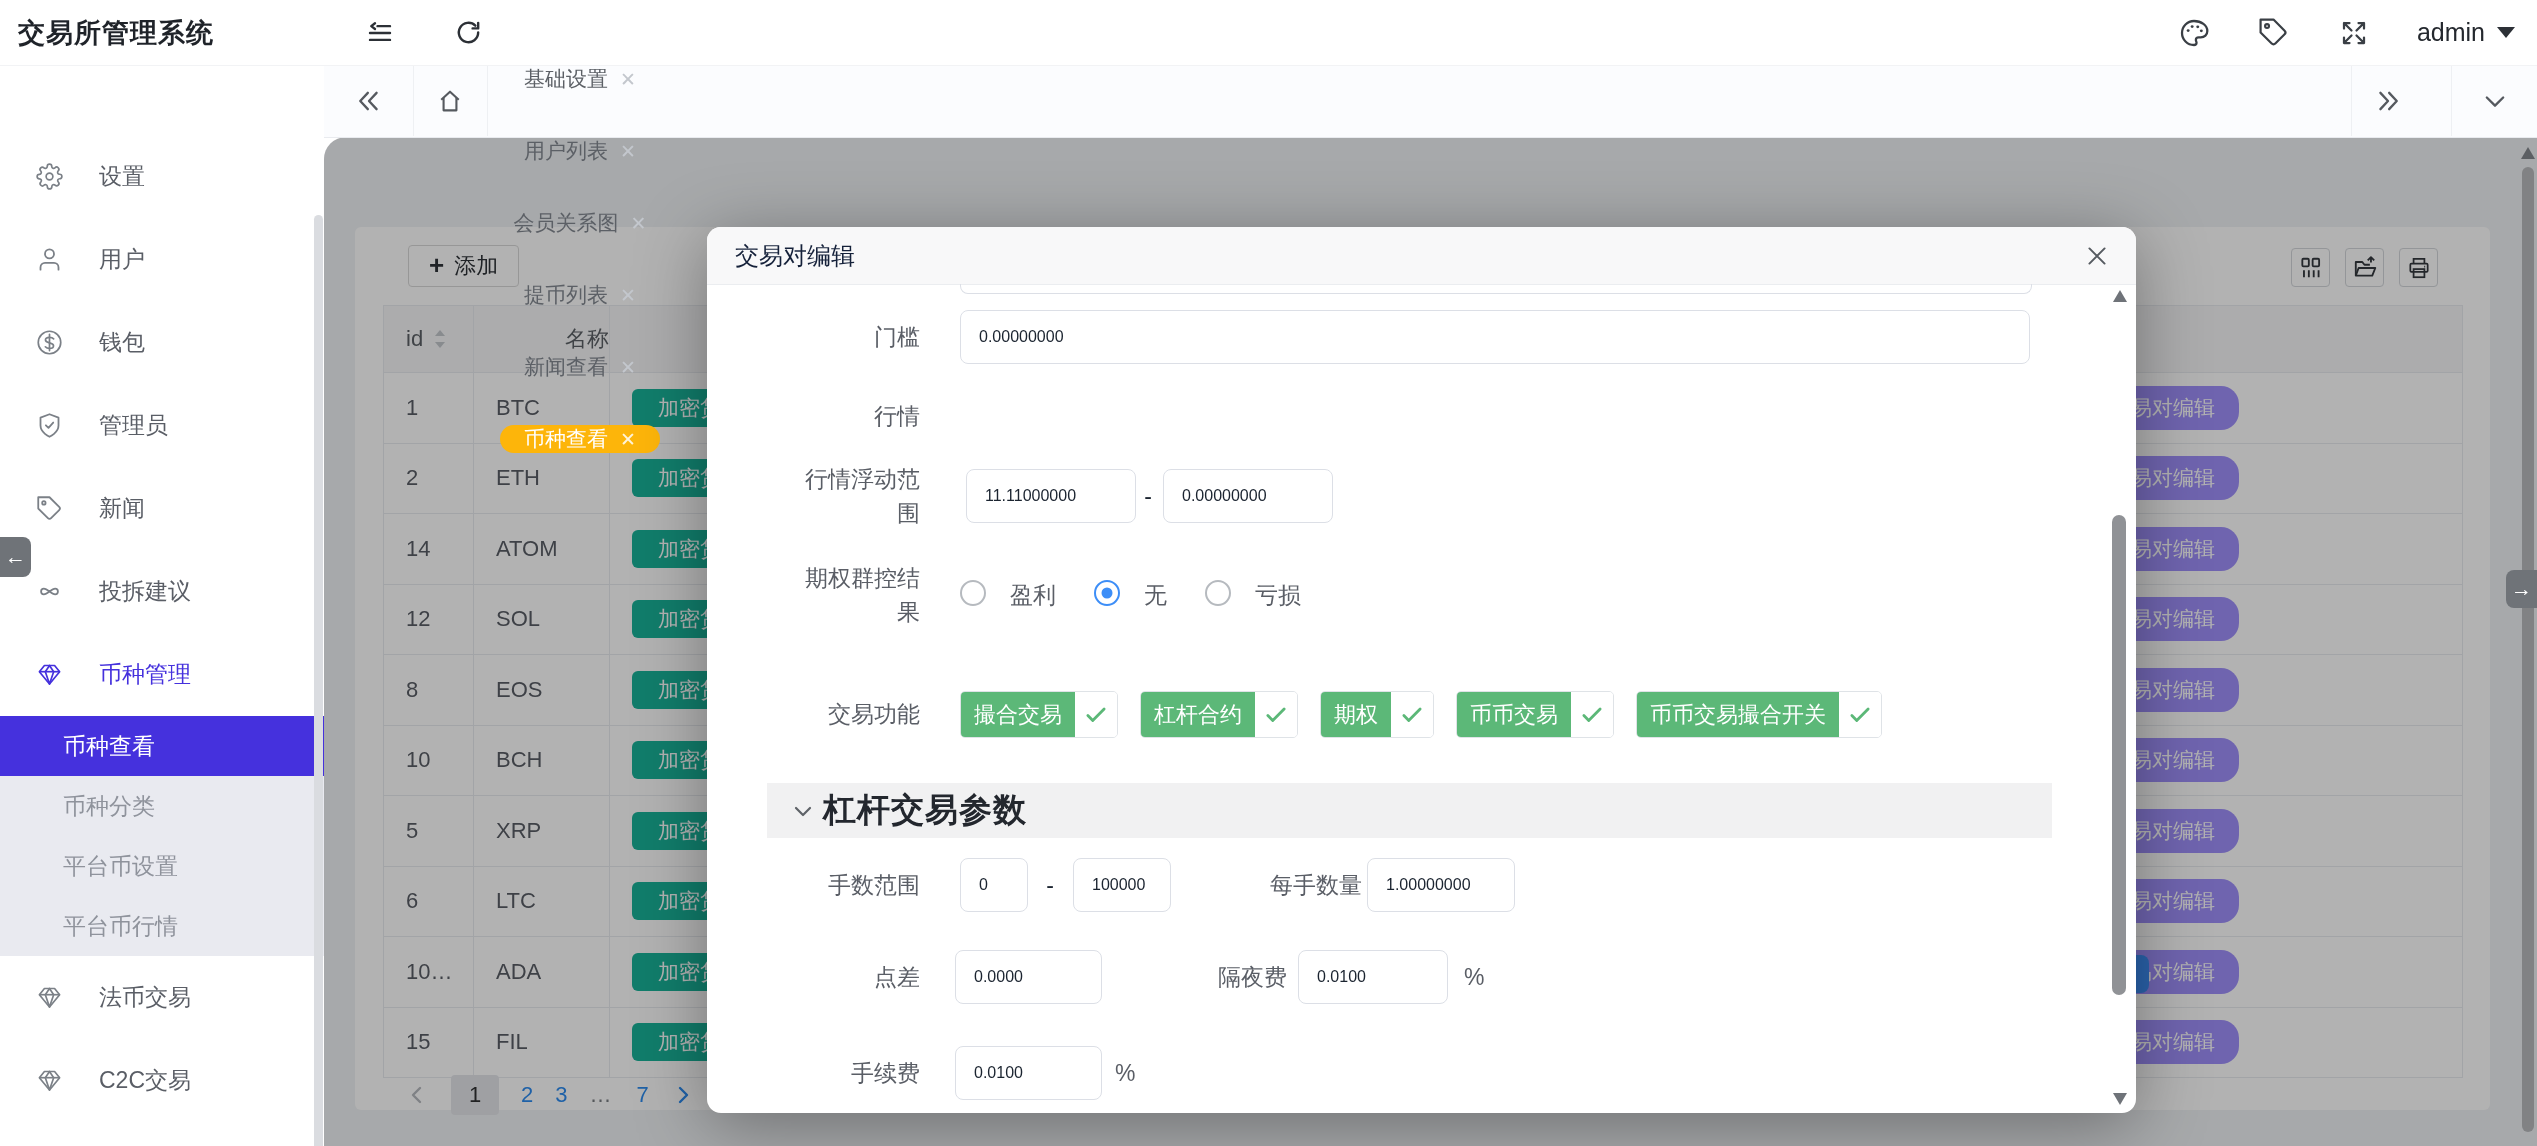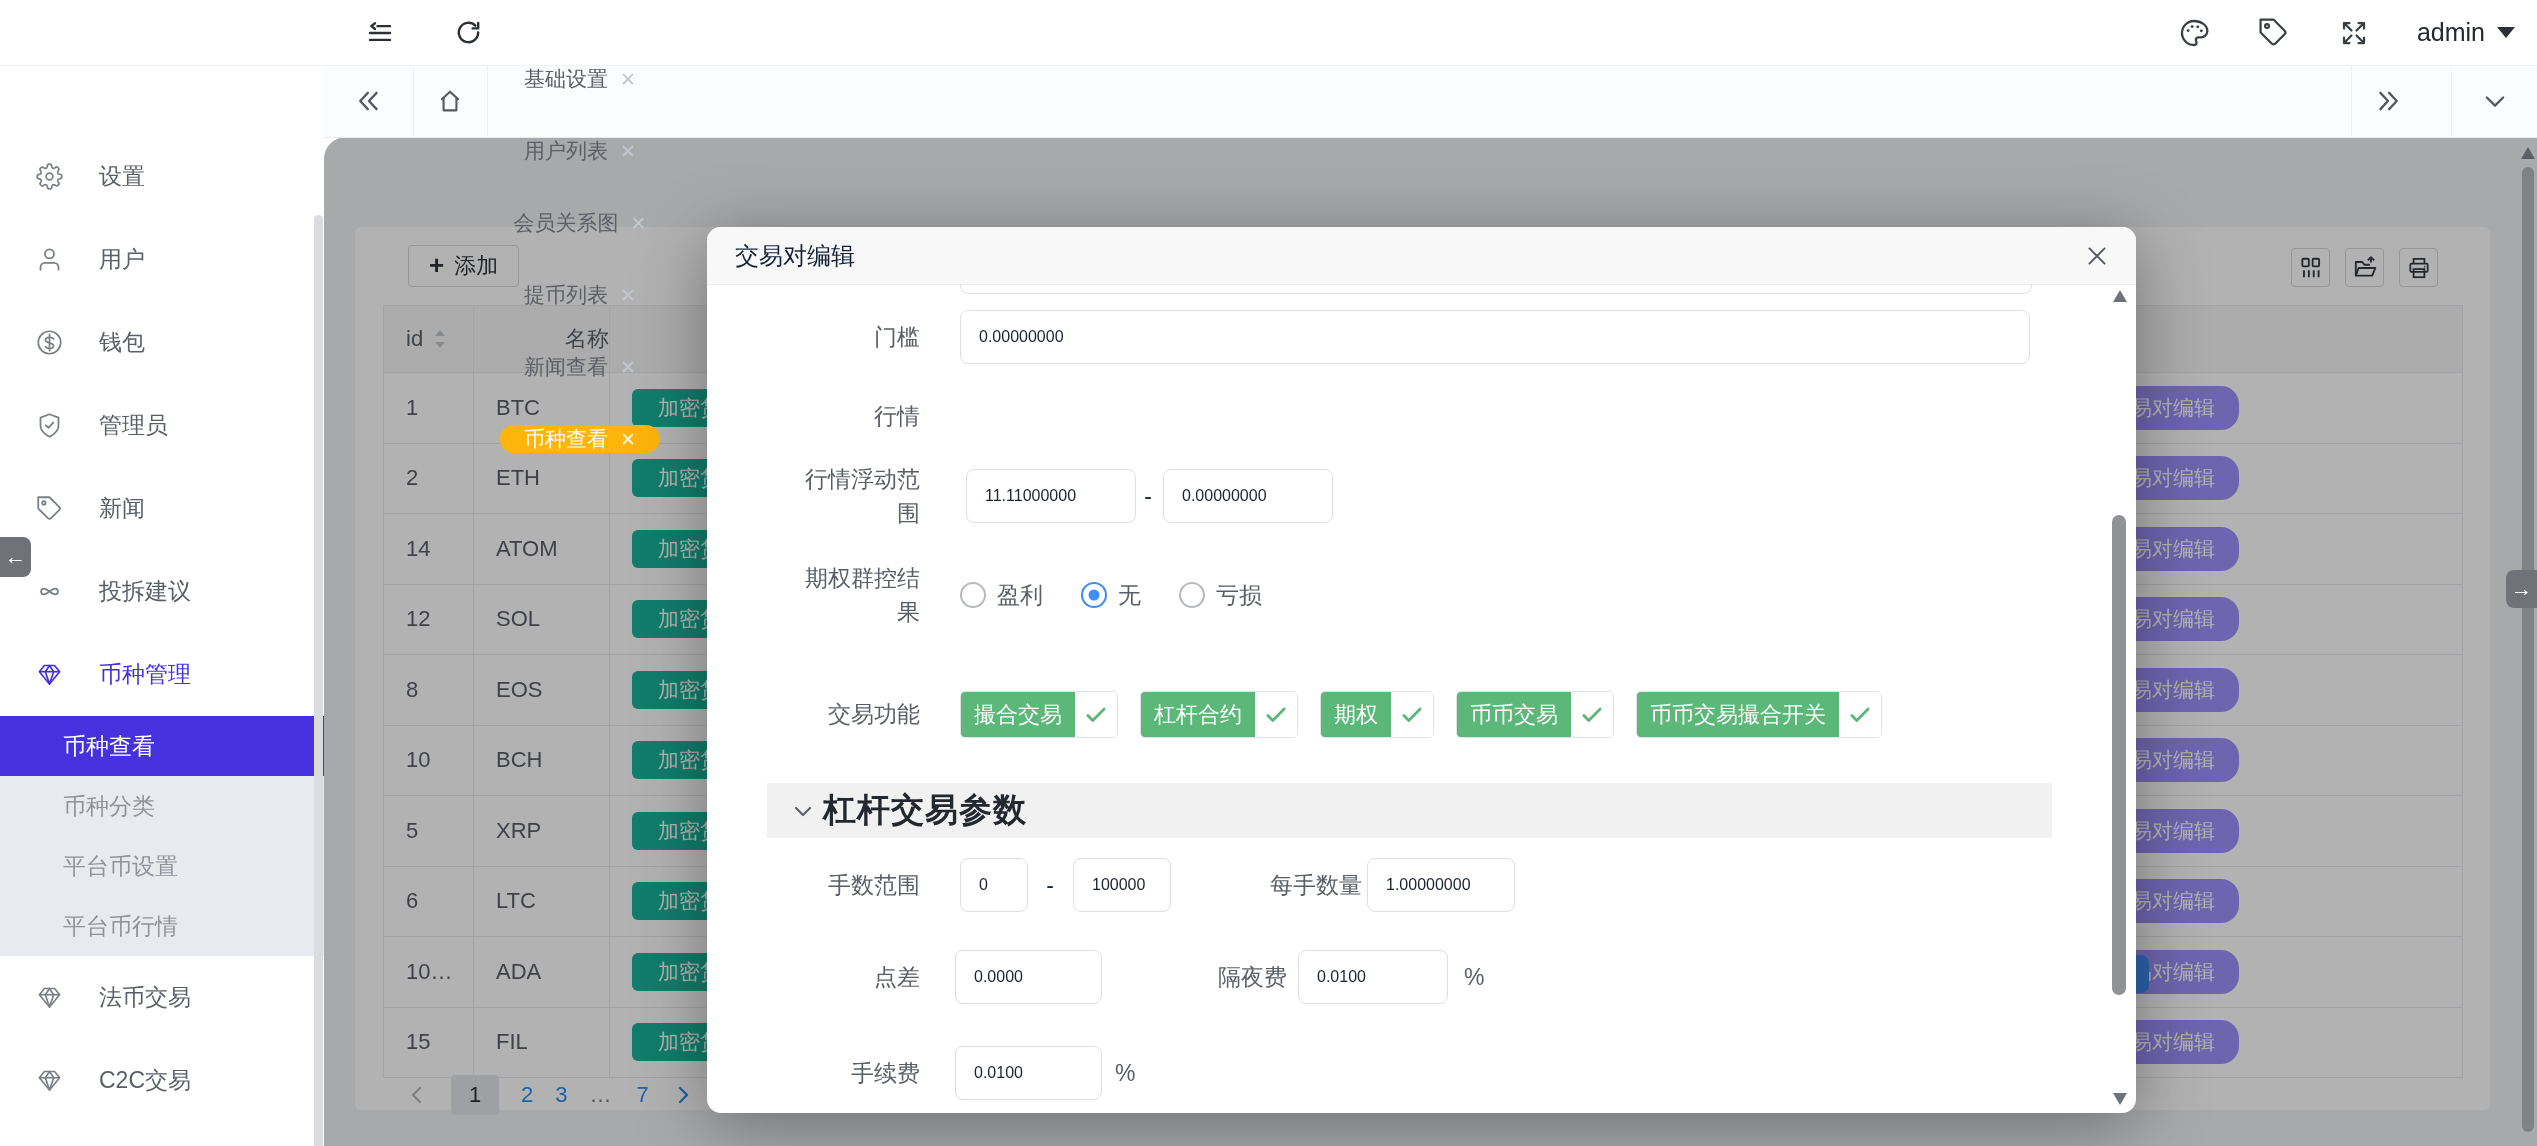--- a/index.html
+++ b/index.html
@@ -97,21 +97,21 @@
   .m-partial{position:absolute;left:253px;top:0;width:1070px;height:9px;border:1px solid #dcdfe6;border-top:none;
              border-radius:0 0 8px 8px;}
   .m-select{position:absolute;left:253px;top:0;width:1070px;height:54px;border:1px solid #dcdfe6;border-radius:8px;
             box-sizing:border-box;font-size:23px;color:#1b2430;line-height:52px;padding:0 18px;cursor:pointer;background:#fff;}
   .sel-caret{position:absolute;right:22px;top:24px;width:0;height:0;border-left:10px solid transparent;
              border-right:10px solid transparent;border-top:11px solid #b9bdc3;}
   .m-dash{position:absolute;top:0;line-height:54px;font-size:23px;color:#1b2430;text-align:center;}
   .m-inline{position:absolute;top:0;line-height:54px;font-size:23px;color:#5a5e66;text-align:right;}
   .m-unit{position:absolute;top:0;line-height:54px;font-size:23px;color:#5a5e66;}
   .radios{position:absolute;left:253px;top:0;height:54px;display:flex;align-items:center;gap:38px;}
-  .radio-g{display:flex;align-items:center;gap:11px;cursor:pointer;}
+  .radio-g{display:flex;align-items:flex-start;gap:24px;cursor:pointer;}
   .radio{width:26px;height:26px;border-radius:50%;border:2px solid #b6babf;box-sizing:border-box;background:#fff;position:relative;}
   .radio.on{border-color:var(--blue);}
   .radio.on::after{content:"";position:absolute;left:50%;top:50%;transform:translate(-50%,-50%);
                    width:11px;height:11px;border-radius:50%;background:var(--blue);}
   .radio-t{font-size:23px;color:#5a5e66;}
   .chips{position:absolute;left:253px;top:0;display:flex;gap:22px;}
   .chip{display:flex;height:45px;border:1px solid #dfe3e7;border-radius:5px;overflow:hidden;cursor:pointer;}
   .chip-label{background:var(--green);color:#fff;font-size:22px;display:flex;align-items:center;padding:0 13px;white-space:nowrap;}
   .chip-check{width:42px;background:#fff;display:flex;align-items:center;justify-content:center;color:var(--green);}
   .m-band{position:absolute;left:60px;width:1285px;height:55px;background:#f1f1f2;display:flex;align-items:center;}
@@ -122,20 +122,21 @@
   .ms-down{position:absolute;left:1406px;bottom:8px;width:0;height:0;border-left:7px solid transparent;
            border-right:7px solid transparent;border-top:12px solid #6f7379;}
   .ms-thumb{position:absolute;left:1405px;top:231px;width:14px;height:480px;border-radius:7px;background:#909296;}
 </style>
 </head>
 <body>
 
 <div class="app">
 
   <div class="topbar">
+    <div class="brand">交易所管理系统</div>
     <div class="tb-ic" style="left:358px">
       <svg width="30" height="30" viewBox="0 0 24 24" fill="none" stroke="currentColor" stroke-width="1.9" stroke-linecap="round" stroke-linejoin="round">
           <path d="M10 6.5h10M4 12h16M4 17.5h16M8 4.2L5 6.5l3 2.3"></path>
         </svg>
     </div>
     <div class="tb-ic" style="left:446px">
       <svg width="29" height="29" viewBox="0 0 24 24" fill="none" stroke="currentColor" stroke-width="2" stroke-linecap="round" stroke-linejoin="round">
           <path d="M20 12a8 8 0 1 1-2.34-5.66"></path>
           <path d="M20 4v4.6h-4.6"></path>
         </svg>

